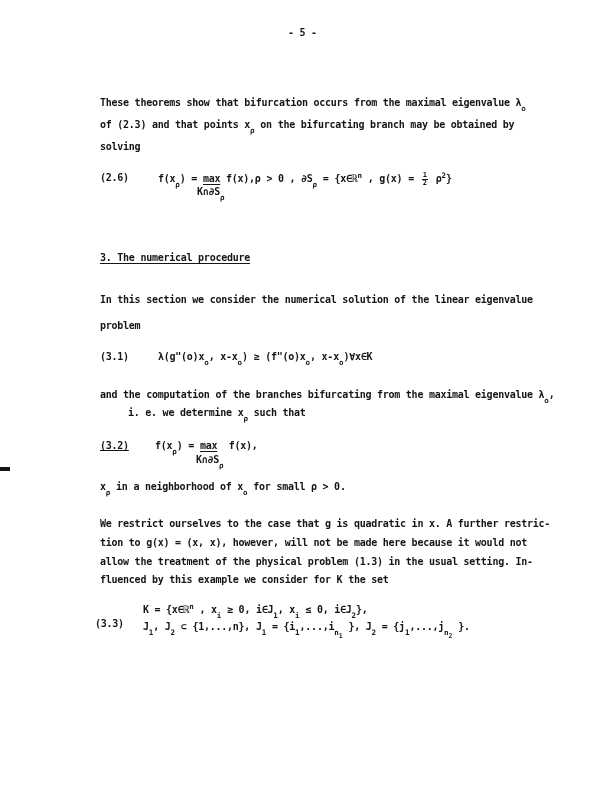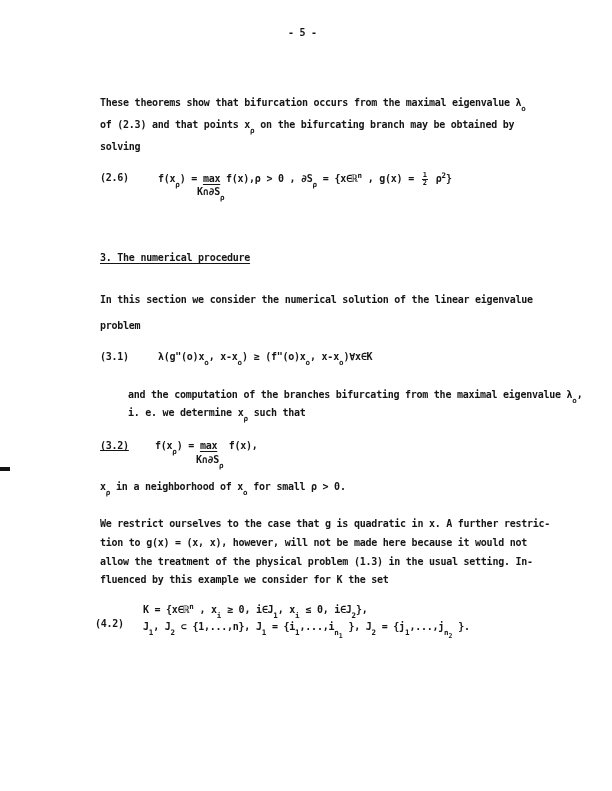--- a/index.html
+++ b/index.html
@@ -85,27 +85,27 @@
       <div class="line" style="left: 100px; top: 119px;"><span class="seg-n">of (2.3) and that points x</span><span class="seg-sub">ρ</span><span class="seg-n"> on the bifurcating branch may be obtained by</span></div>
       <div class="line" style="left: 100px; top: 141px;"><span class="seg-n">solving</span></div>
       <div class="line" style="left: 100px; top: 172px; text-align: center;"><span class="seg-n">(2.6)</span></div>
       <div class="line" style="left: 158px; top: 172px;"><span class="seg-n">f(x</span><span class="seg-sub">ρ</span><span class="seg-n">) = </span><span class="seg-u">max</span><span class="seg-n"> f(x),ρ &gt; 0 , ∂S</span><span class="seg-sub">ρ</span><span class="seg-n"> = {x∈ℝ</span><span class="seg-sup">n</span><span class="seg-n"> , g(x) = </span><span class="seg-frac"><span class="num">1</span><span class="den">2</span></span><span class="seg-n"> ρ</span><span class="seg-sup">2</span><span class="seg-n">}</span></div>
       <div class="line" style="left: 197px; top: 186px;"><span class="seg-n">K∩∂S</span><span class="seg-sub">ρ</span></div>
       <div class="line" style="left: 100px; top: 252px;"><span class="seg-u">3. The numerical procedure</span></div>
       <div class="line" style="left: 100px; top: 294px;"><span class="seg-n">In this section we consider the numerical solution of the linear eigenvalue</span></div>
       <div class="line" style="left: 100px; top: 304px; margin-top: 16px;"><span class="seg-n">problem</span></div>
       <div class="line" style="left: 100px; top: 351px;"><span class="seg-n">(3.1)</span></div>
       <div class="line" style="left: 158px; top: 351px;"><span class="seg-n">λ(g"(o)x</span><span class="seg-sub">o</span><span class="seg-n">, x-x</span><span class="seg-sub">o</span><span class="seg-n">) ≥ (f"(o)x</span><span class="seg-sub">o</span><span class="seg-n">, x-x</span><span class="seg-sub">o</span><span class="seg-n">)∀x∈K</span></div>
-      <div class="line" style="left: 100px; top: 389px; margin-left: 28px;"><span class="seg-n">and the computation of the branches bifurcating from the maximal eigenvalue λ</span><span class="seg-sub">o</span><span class="seg-n">,</span></div>
+      <div class="line" style="left: 100px; top: 389px;"><span class="seg-n">and the computation of the branches bifurcating from the maximal eigenvalue λ</span><span class="seg-sub">o</span><span class="seg-n">,</span></div>
       <div class="line" style="left: 100px; top: 407px; margin-left: 28px;"><span class="seg-n">i. e. we determine x</span><span class="seg-sub">ρ</span><span class="seg-n"> such that</span></div>
       <div class="line" style="left: 100px; top: 440px; text-decoration: underline;"><span class="seg-n">(3.2)</span></div>
       <div class="line" style="left: 155px; top: 440px;"><span class="seg-n">f(x</span><span class="seg-sub">ρ</span><span class="seg-n">) = </span><span class="seg-u">max</span><span class="seg-n">  f(x),</span></div>
       <div class="line" style="left: 196px; top: 454px;"><span class="seg-n">K∩∂S</span><span class="seg-sub">ρ</span></div>
       <div class="line" style="left: 100px; top: 481px; text-align: right;"><span class="seg-n">x</span><span class="seg-sub">ρ</span><span class="seg-n"> in a neighborhood of x</span><span class="seg-sub">o</span><span class="seg-n"> for small ρ &gt; 0.</span></div>
       <div class="line" style="left: 100px; top: 518px;"><span class="seg-n">We restrict ourselves to the case that g is quadratic in x. A further restric-</span></div>
       <div class="line" style="left: 100px; top: 537px;"><span class="seg-n">tion to g(x) = (x, x), however, will not be made here because it would not</span></div>
       <div class="line" style="left: 100px; top: 556px;"><span class="seg-n">allow the treatment of the physical problem (1.3) in the usual setting. In-</span></div>
       <div class="line" style="left: 100px; top: 574px;"><span class="seg-n">fluenced by this example we consider for K the set</span></div>
-      <div class="line" style="left: 95px; top: 618px;"><span class="seg-n">(4.2)</span></div>
+      <div class="line" style="left: 95px; top: 618px;"><span class="seg-n">(3.3)</span></div>
       <div class="line" style="left: 143px; top: 604px;"><span class="seg-n">K = {x∈ℝ</span><span class="seg-sup">n</span><span class="seg-n"> , x</span><span class="seg-sub">i</span><span class="seg-n"> ≥ 0, i∈J</span><span class="seg-sub">1</span><span class="seg-n">, x</span><span class="seg-sub">i</span><span class="seg-n"> ≤ 0, i∈J</span><span class="seg-sub">2</span><span class="seg-n">},</span></div>
       <div class="line" style="left: 143px; top: 621px;"><span class="seg-n">J</span><span class="seg-sub">1</span><span class="seg-n">, J</span><span class="seg-sub">2</span><span class="seg-n"> ⊂ {1,...,n}, J</span><span class="seg-sub">1</span><span class="seg-n"> = {i</span><span class="seg-sub">1</span><span class="seg-n">,...,i</span><span class="seg-sub">n</span><span class="seg-subsub">1</span><span class="seg-n"> }, J</span><span class="seg-sub">2</span><span class="seg-n"> = {j</span><span class="seg-sub">1</span><span class="seg-n">,...,j</span><span class="seg-sub">n</span><span class="seg-subsub">2</span><span class="seg-n"> }.</span></div>
     </div>
 </div>
 
 </body></html>

